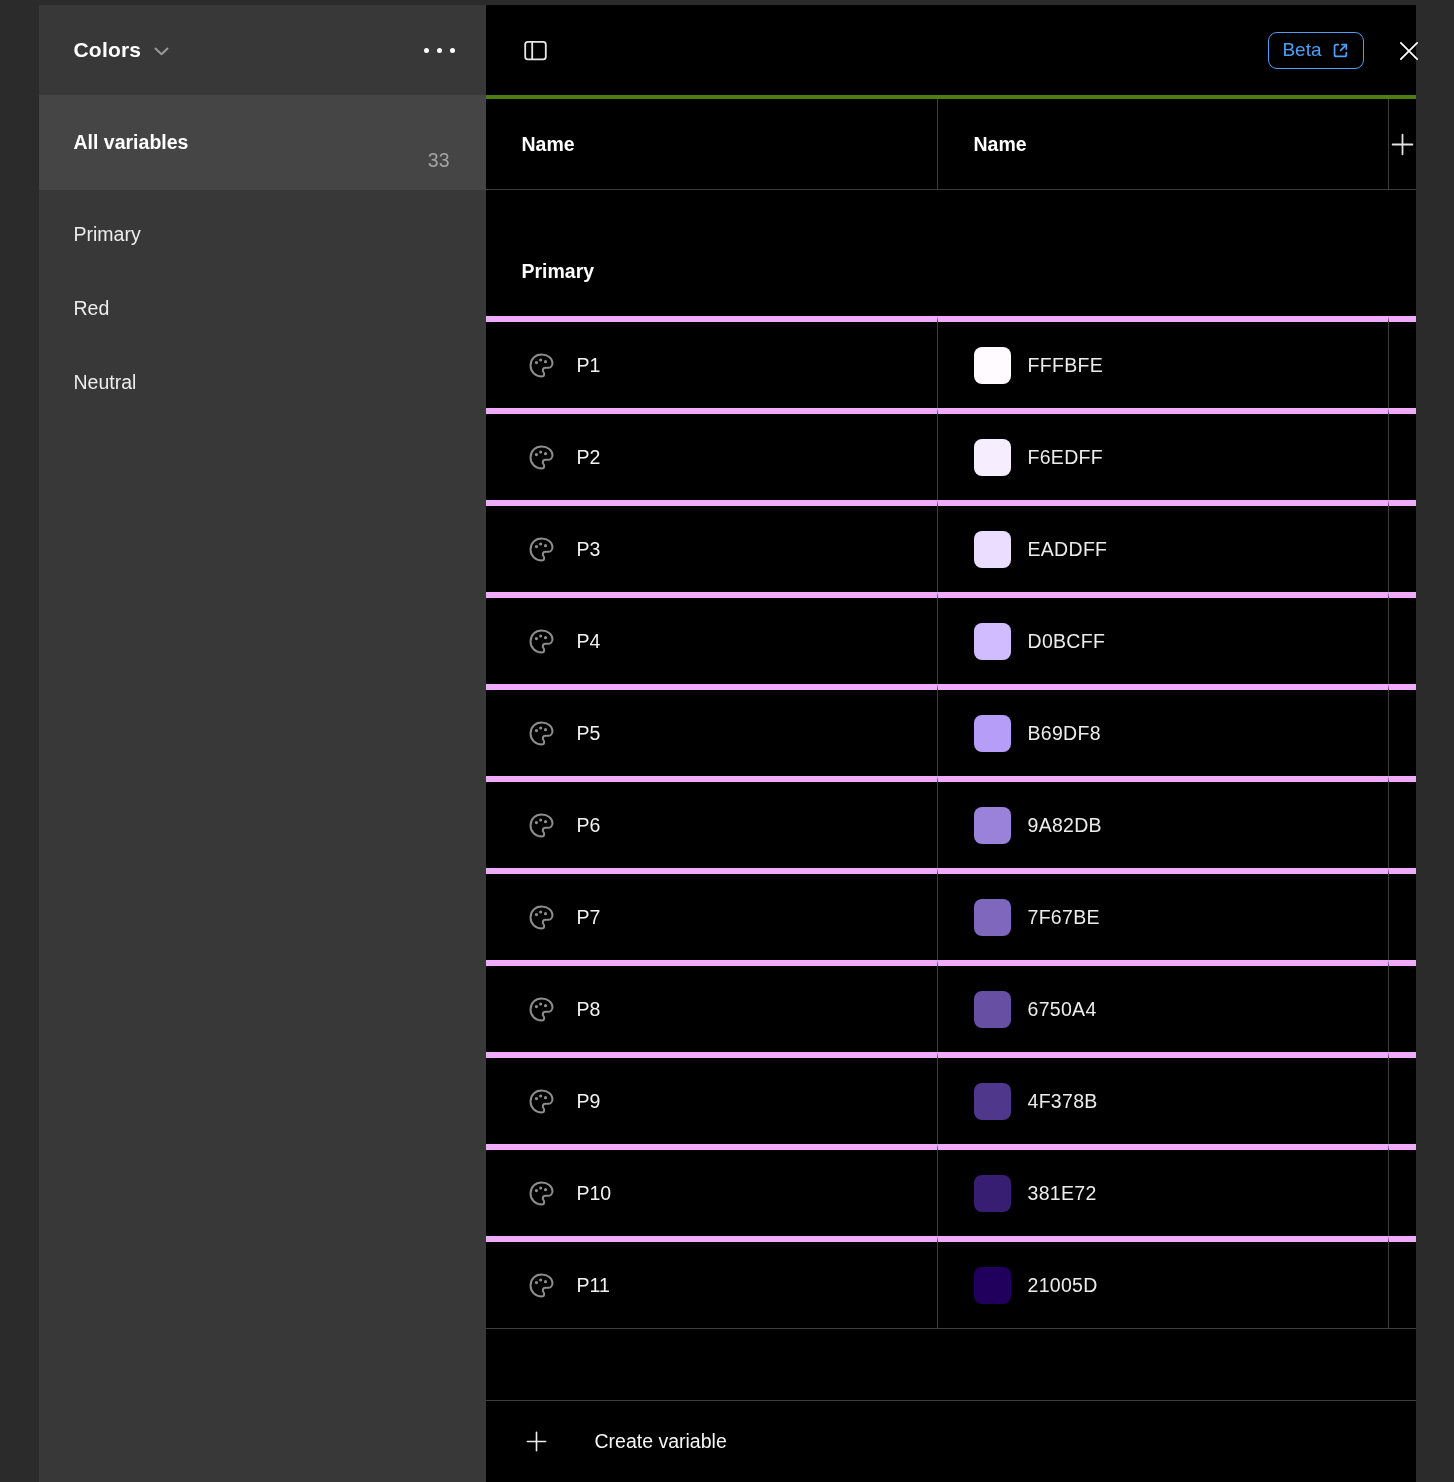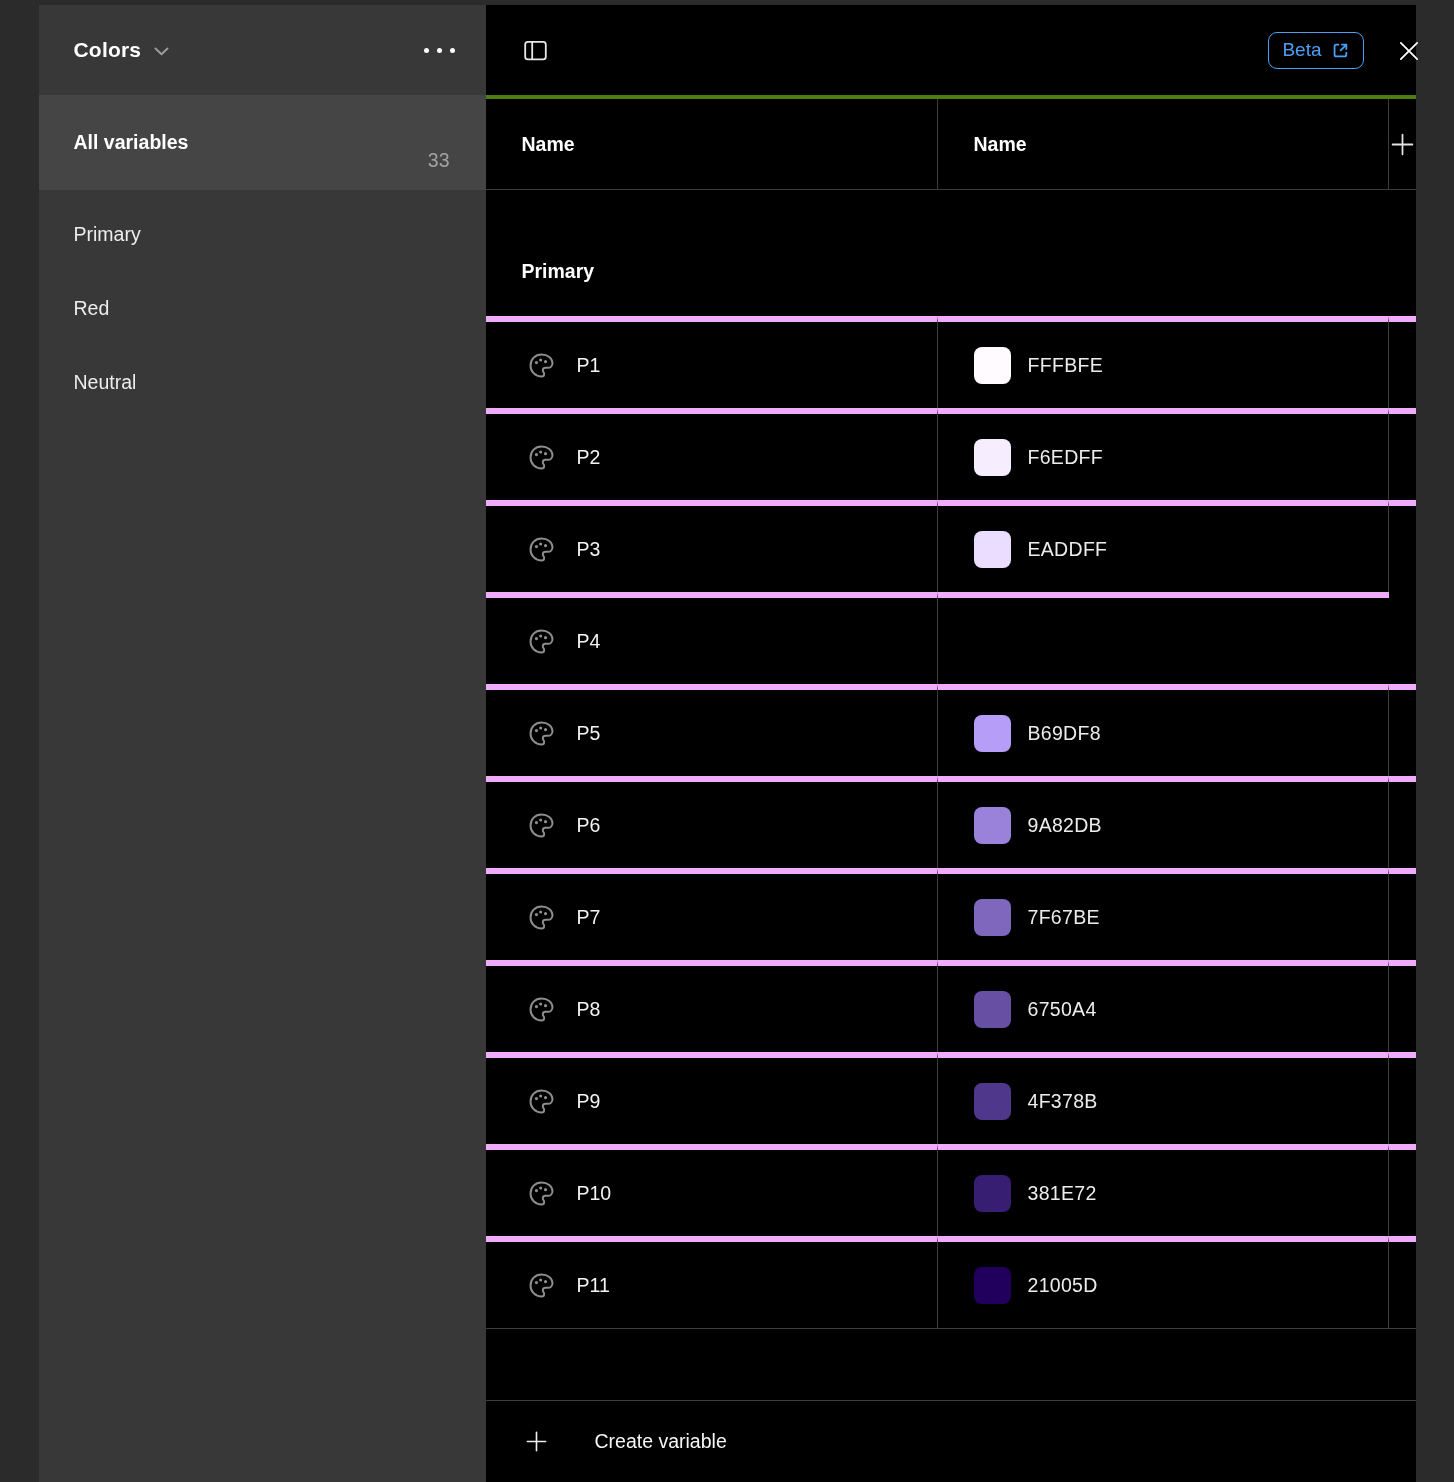--- a/index.html
+++ b/index.html
@@ -256,20 +256,24 @@
       <span>
         <svg width="29" height="29" viewBox="0 0 28 28" fill="none">
           <path d="M14 3.4 C7.9 3.4 3.4 8 3.4 14 C3.4 20 8 24.6 14 24.6 C15.5 24.6 16.6 23.5 16.6 22.1 C16.6 21.4 16.3 20.85 15.9 20.4 C15.5 19.95 15.25 19.4 15.25 18.8 C15.25 17.4 16.4 16.25 17.8 16.25 H20.2 C22.7 16.25 24.6 14.3 24.6 11.8 C24.6 6.9 19.9 3.4 14 3.4 Z" stroke="#8d8d8d" stroke-width="1.9" stroke-linejoin="round"></path>
           <circle cx="9.1" cy="11.2" r="1.55" fill="#8d8d8d"></circle>
           <circle cx="13.2" cy="8.7" r="1.55" fill="#8d8d8d"></circle>
           <circle cx="17.9" cy="10.3" r="1.55" fill="#8d8d8d"></circle>
         </svg>
       </span>
       <span class="var-name">P4</span>
     </div>
+    <div class="value-cell cell-divider">
+      <span class="swatch" style="background: rgb(208, 188, 255);"></span>
+      <span class="var-hex">D0BCFF</span>
+    </div>
     <div class="row-add-cell"></div>
   </div>
 
   <div class="var-row grid-cols">
     <div class="name-cell cell-divider">
       <span>
         <svg width="29" height="29" viewBox="0 0 28 28" fill="none">
           <path d="M14 3.4 C7.9 3.4 3.4 8 3.4 14 C3.4 20 8 24.6 14 24.6 C15.5 24.6 16.6 23.5 16.6 22.1 C16.6 21.4 16.3 20.85 15.9 20.4 C15.5 19.95 15.25 19.4 15.25 18.8 C15.25 17.4 16.4 16.25 17.8 16.25 H20.2 C22.7 16.25 24.6 14.3 24.6 11.8 C24.6 6.9 19.9 3.4 14 3.4 Z" stroke="#8d8d8d" stroke-width="1.9" stroke-linejoin="round"></path>
           <circle cx="9.1" cy="11.2" r="1.55" fill="#8d8d8d"></circle>
           <circle cx="13.2" cy="8.7" r="1.55" fill="#8d8d8d"></circle>

